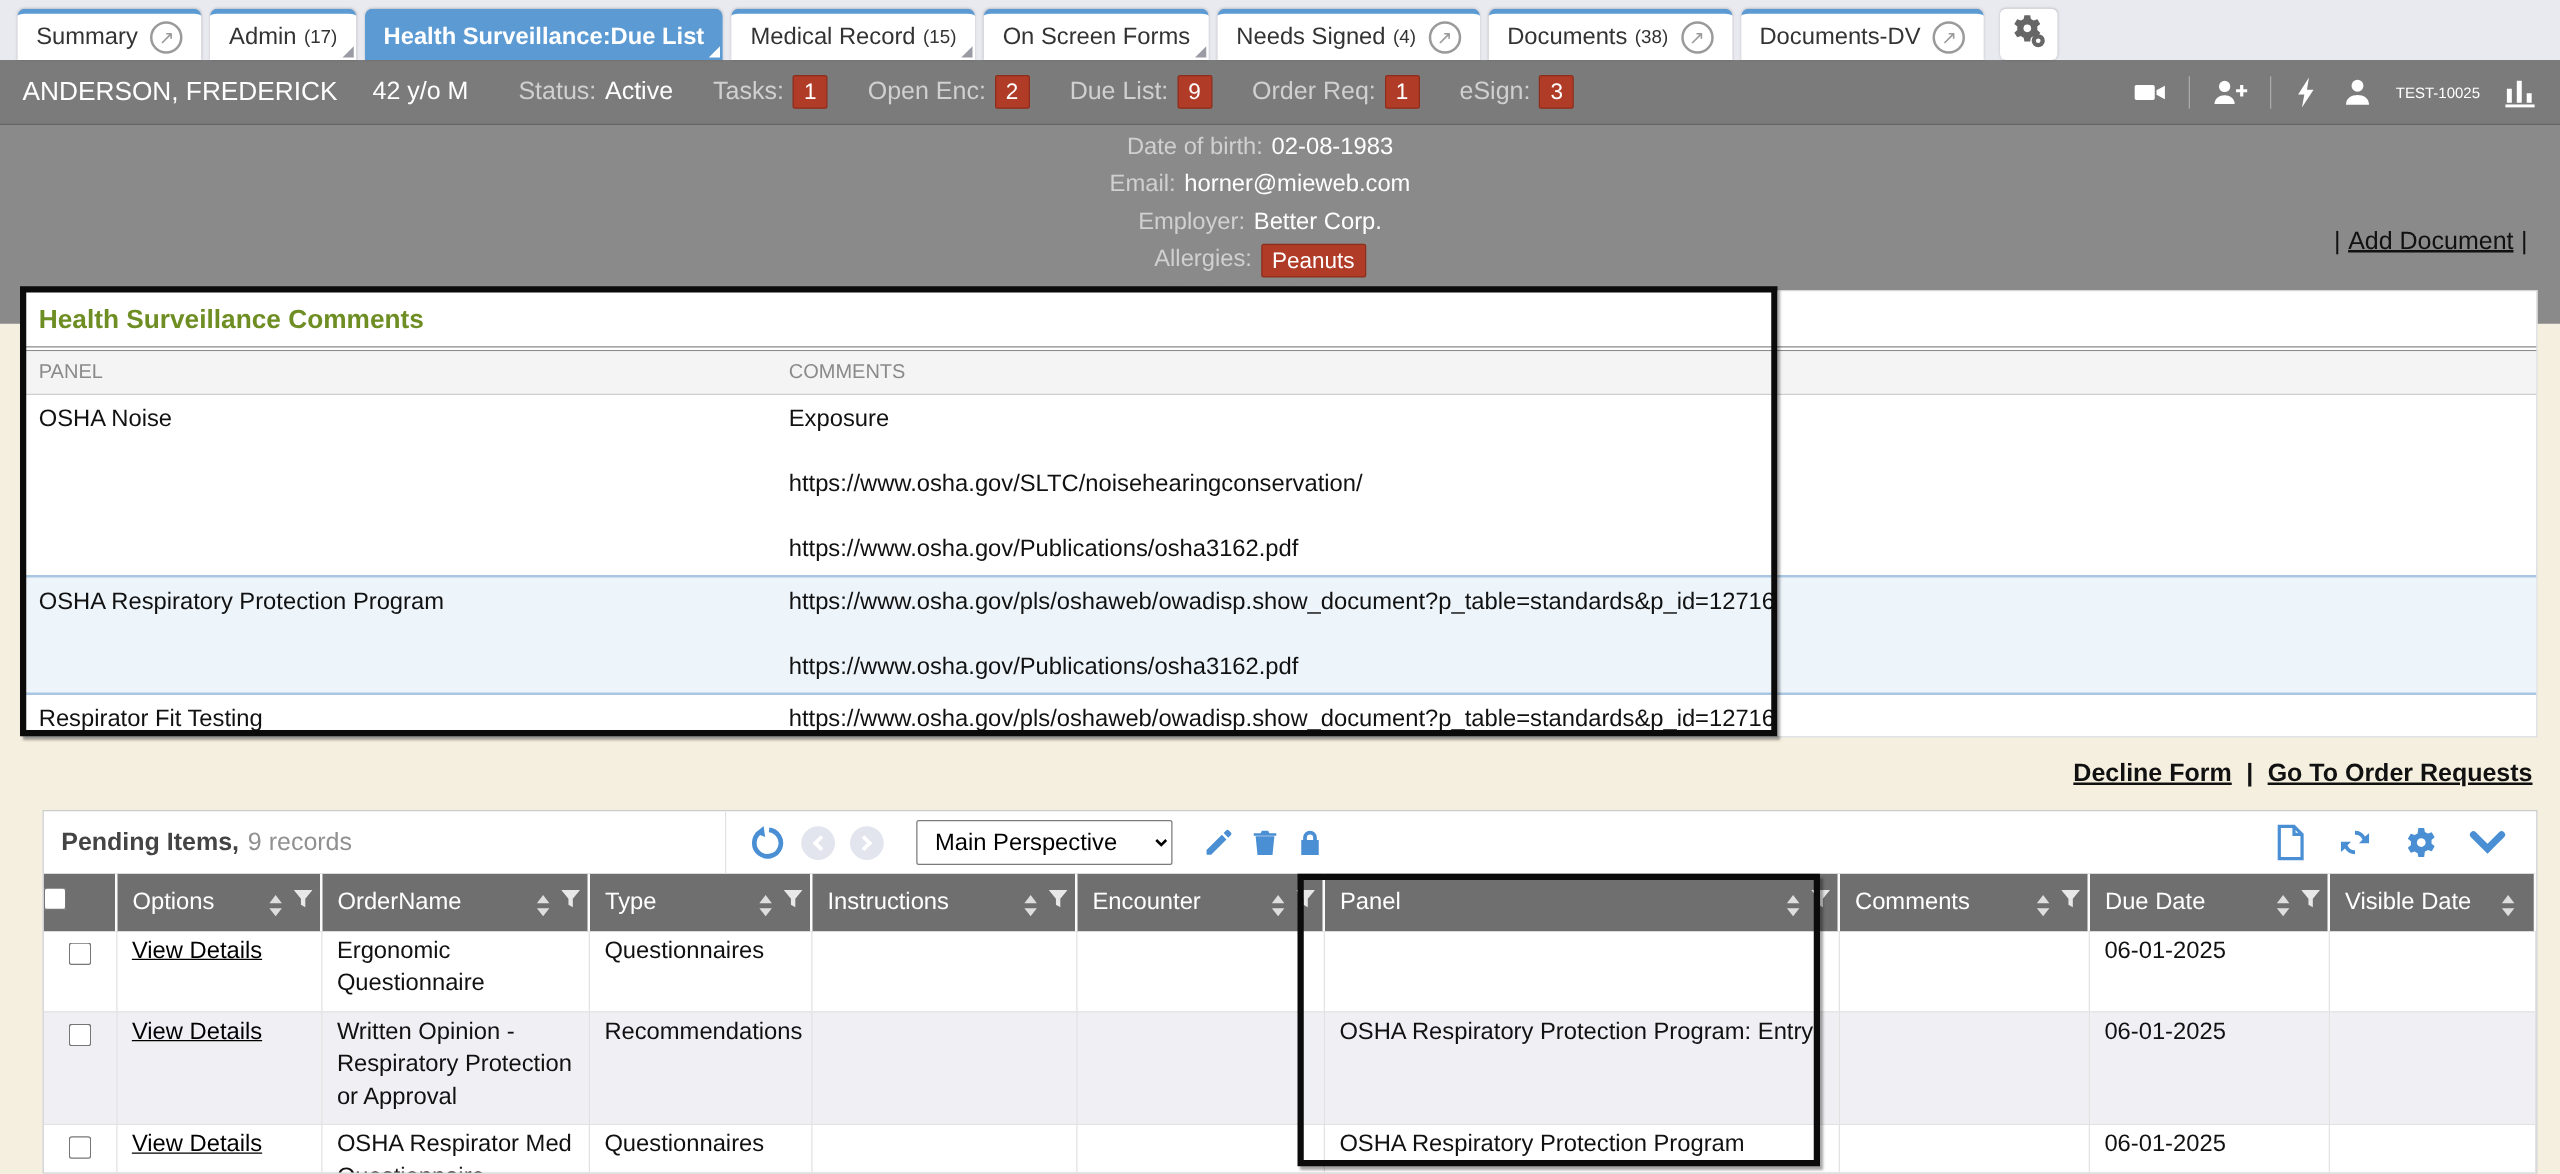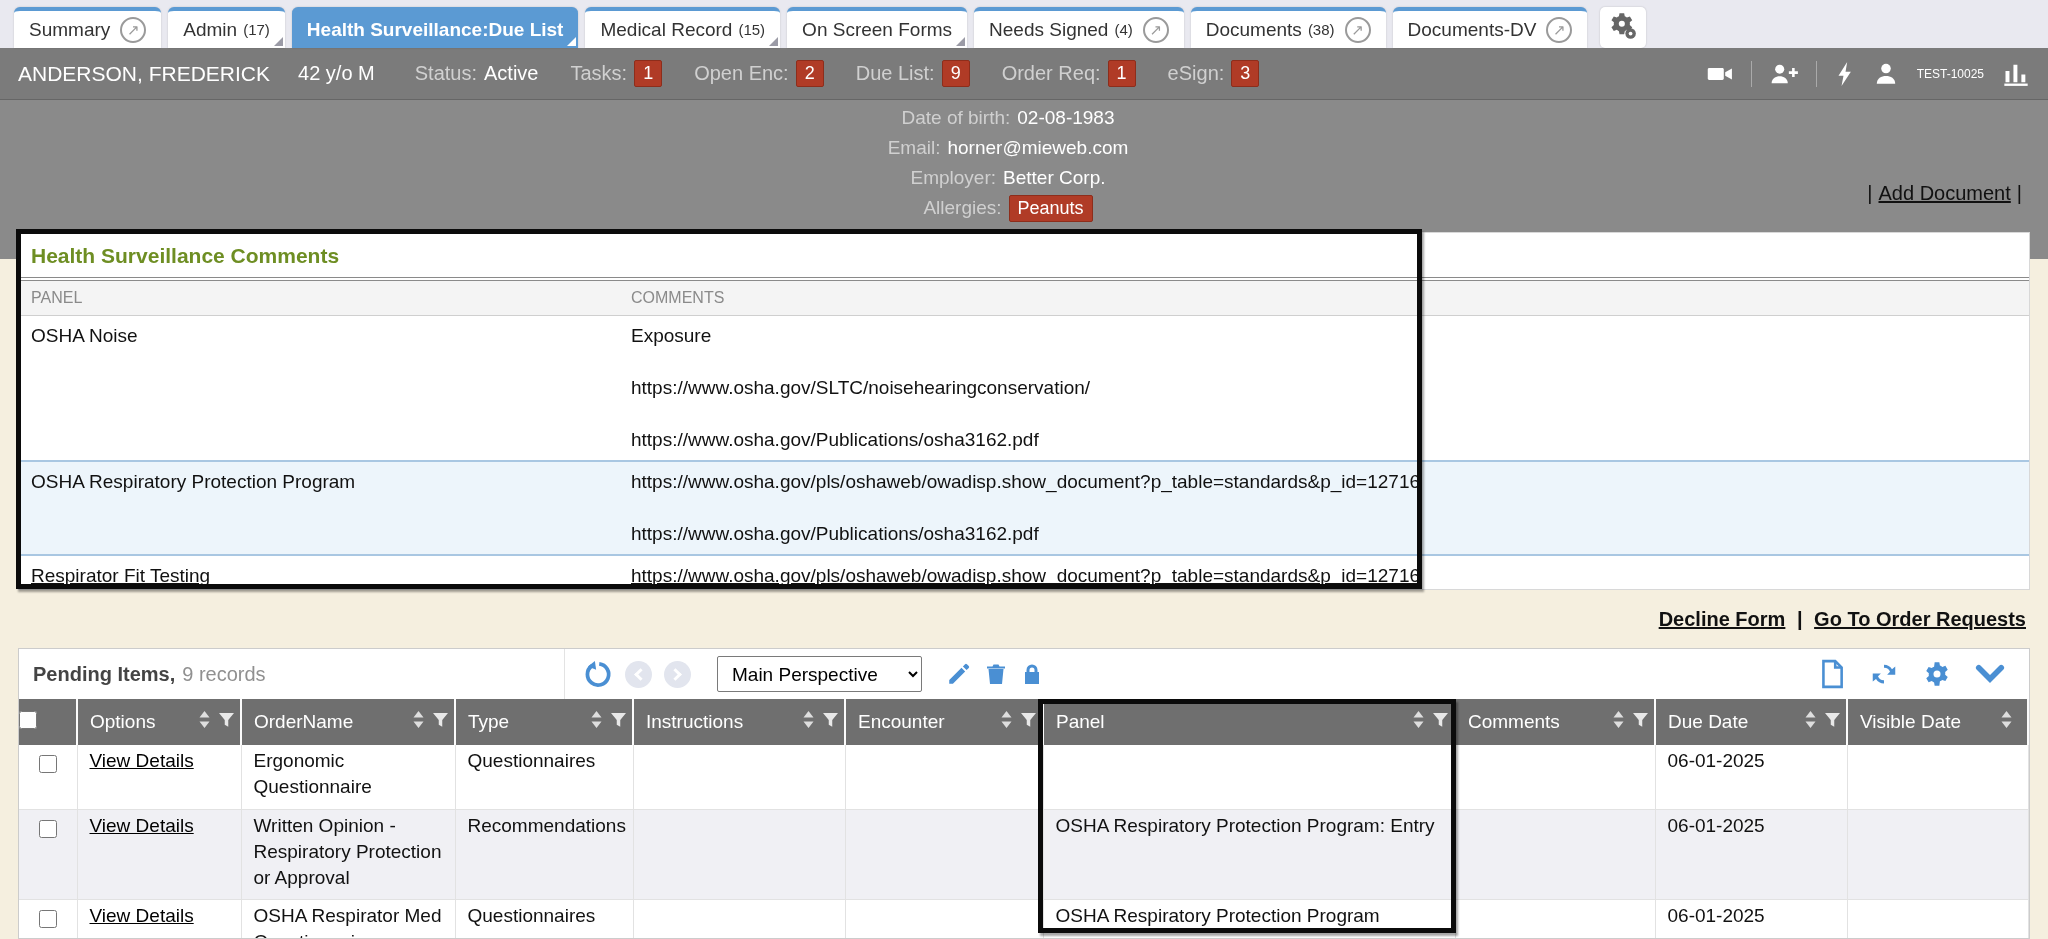--- a/index.html
+++ b/index.html
@@ -48,42 +48,42 @@
   .cpanel { position:absolute; left:18px; right:18px; top:232px; height:358px; background:#fff; border:1px solid #d8d8d8; }
   .cp-title { color:#6e8e23; font-weight:bold; font-size:21px; padding:11px 12px 9px; border-bottom:4px double #8a8a8a; }
   .cp-header { display:flex; background:#f4f4f4; color:#8a8a8a; font-size:16px; padding:8px 12px;
                border-bottom:1px solid #cfcfcf; }
   .cp-row { display:flex; padding:7px 12px; font-size:19px; line-height:26px; }
   .cp-col1 { width:600px; flex:0 0 auto; }
   .cp-col2 { flex:1; white-space:pre-line; }
   .cp-row.hl { background:#edf5fb; border-top:2px solid #a9c7e2; border-bottom:2px solid #a9c7e2; }
   .r1 { min-height:140px; }
   .r2 { min-height:88px; }
-  .r3 { min-height:36px;text-decoration:underline; }
+  .r3 { min-height:36px; }
 
   
-  .ppanel { position:absolute; left:18px; right:18px; top:648px; height:291px; background:#fff; border:1px solid #ccc; overflow:hidden; }
+  .ppanel { position:absolute; left:34px; right:18px; top:648px; height:291px; background:#fff; border:1px solid #ccc; overflow:hidden; }
   .ptoolbar { height:50px; display:flex; align-items:center; padding:0 14px; }
   .pt-title { width:532px; height:100%; display:flex; align-items:center; border-right:1px solid #e3e3e3;
               font-size:20px; }
   .pt-title b { color:#444; margin-right:7px; }
   .pt-title .recs { color:#909090; font-weight:normal; }
   .tb-ic { color:#4a8fd3; display:flex; align-items:center; justify-content:center; cursor:pointer; }
   .navcirc { width:27px; height:27px; border-radius:50%; background:#e2e5ee; display:flex; align-items:center; justify-content:center; cursor:default; }
   .navcirc span { width:9px; height:9px; border-left:3px solid #fff; border-top:3px solid #fff; display:block; }
   .navcirc .l { transform:rotate(-45deg); margin-left:4px; }
   .navcirc .r { transform:rotate(135deg); margin-right:4px; }
   .persp { height:36px; font-size:19px; padding:0 10px; border:1px solid #7a7a7a; border-radius:2px; background:#fff; min-width:205px; margin:0 12px 0 14px; }
   .ptool-left { display:flex; align-items:center; gap:12px; margin-left:18px; }
   .ptool-right { margin-left:auto; display:flex; align-items:center; gap:24px; padding-right:10px; }
 
   table.ptable { width:100%; border-collapse:collapse; table-layout:fixed; }
   .ptable th { background:#6f6f6f; color:#fff; font-weight:normal; font-size:19px; text-align:left;
                height:46px; padding:0 6px 0 12px; border-right:2px solid #fbfbfb; }
-  .thflex { display:flex; align-items:flex-start; }
+  .thflex { display:flex; align-items:flex-end; }
   .thflex .lbl { flex:1 1 auto; overflow:hidden; }
   .sorticon { margin-right:8px; display:flex; }
   .ptable td { vertical-align:top; padding:3px 12px; font-size:19px; line-height:26px;
                border-right:1px solid #e2e2e2; border-bottom:1px solid #e2e2e2; }
   .ptable tr.alt td { background:#f0f0f4; }
   .ckcell { text-align:center; padding:9px 0 !important; }
   input[type=checkbox] { width:18px; height:18px; }
   .vd { color:#000; text-decoration:underline; cursor:pointer; }
   .tr1 td { height:64px; } .tr2 td { height:90px; } .tr3 td { height:70px; }
 

